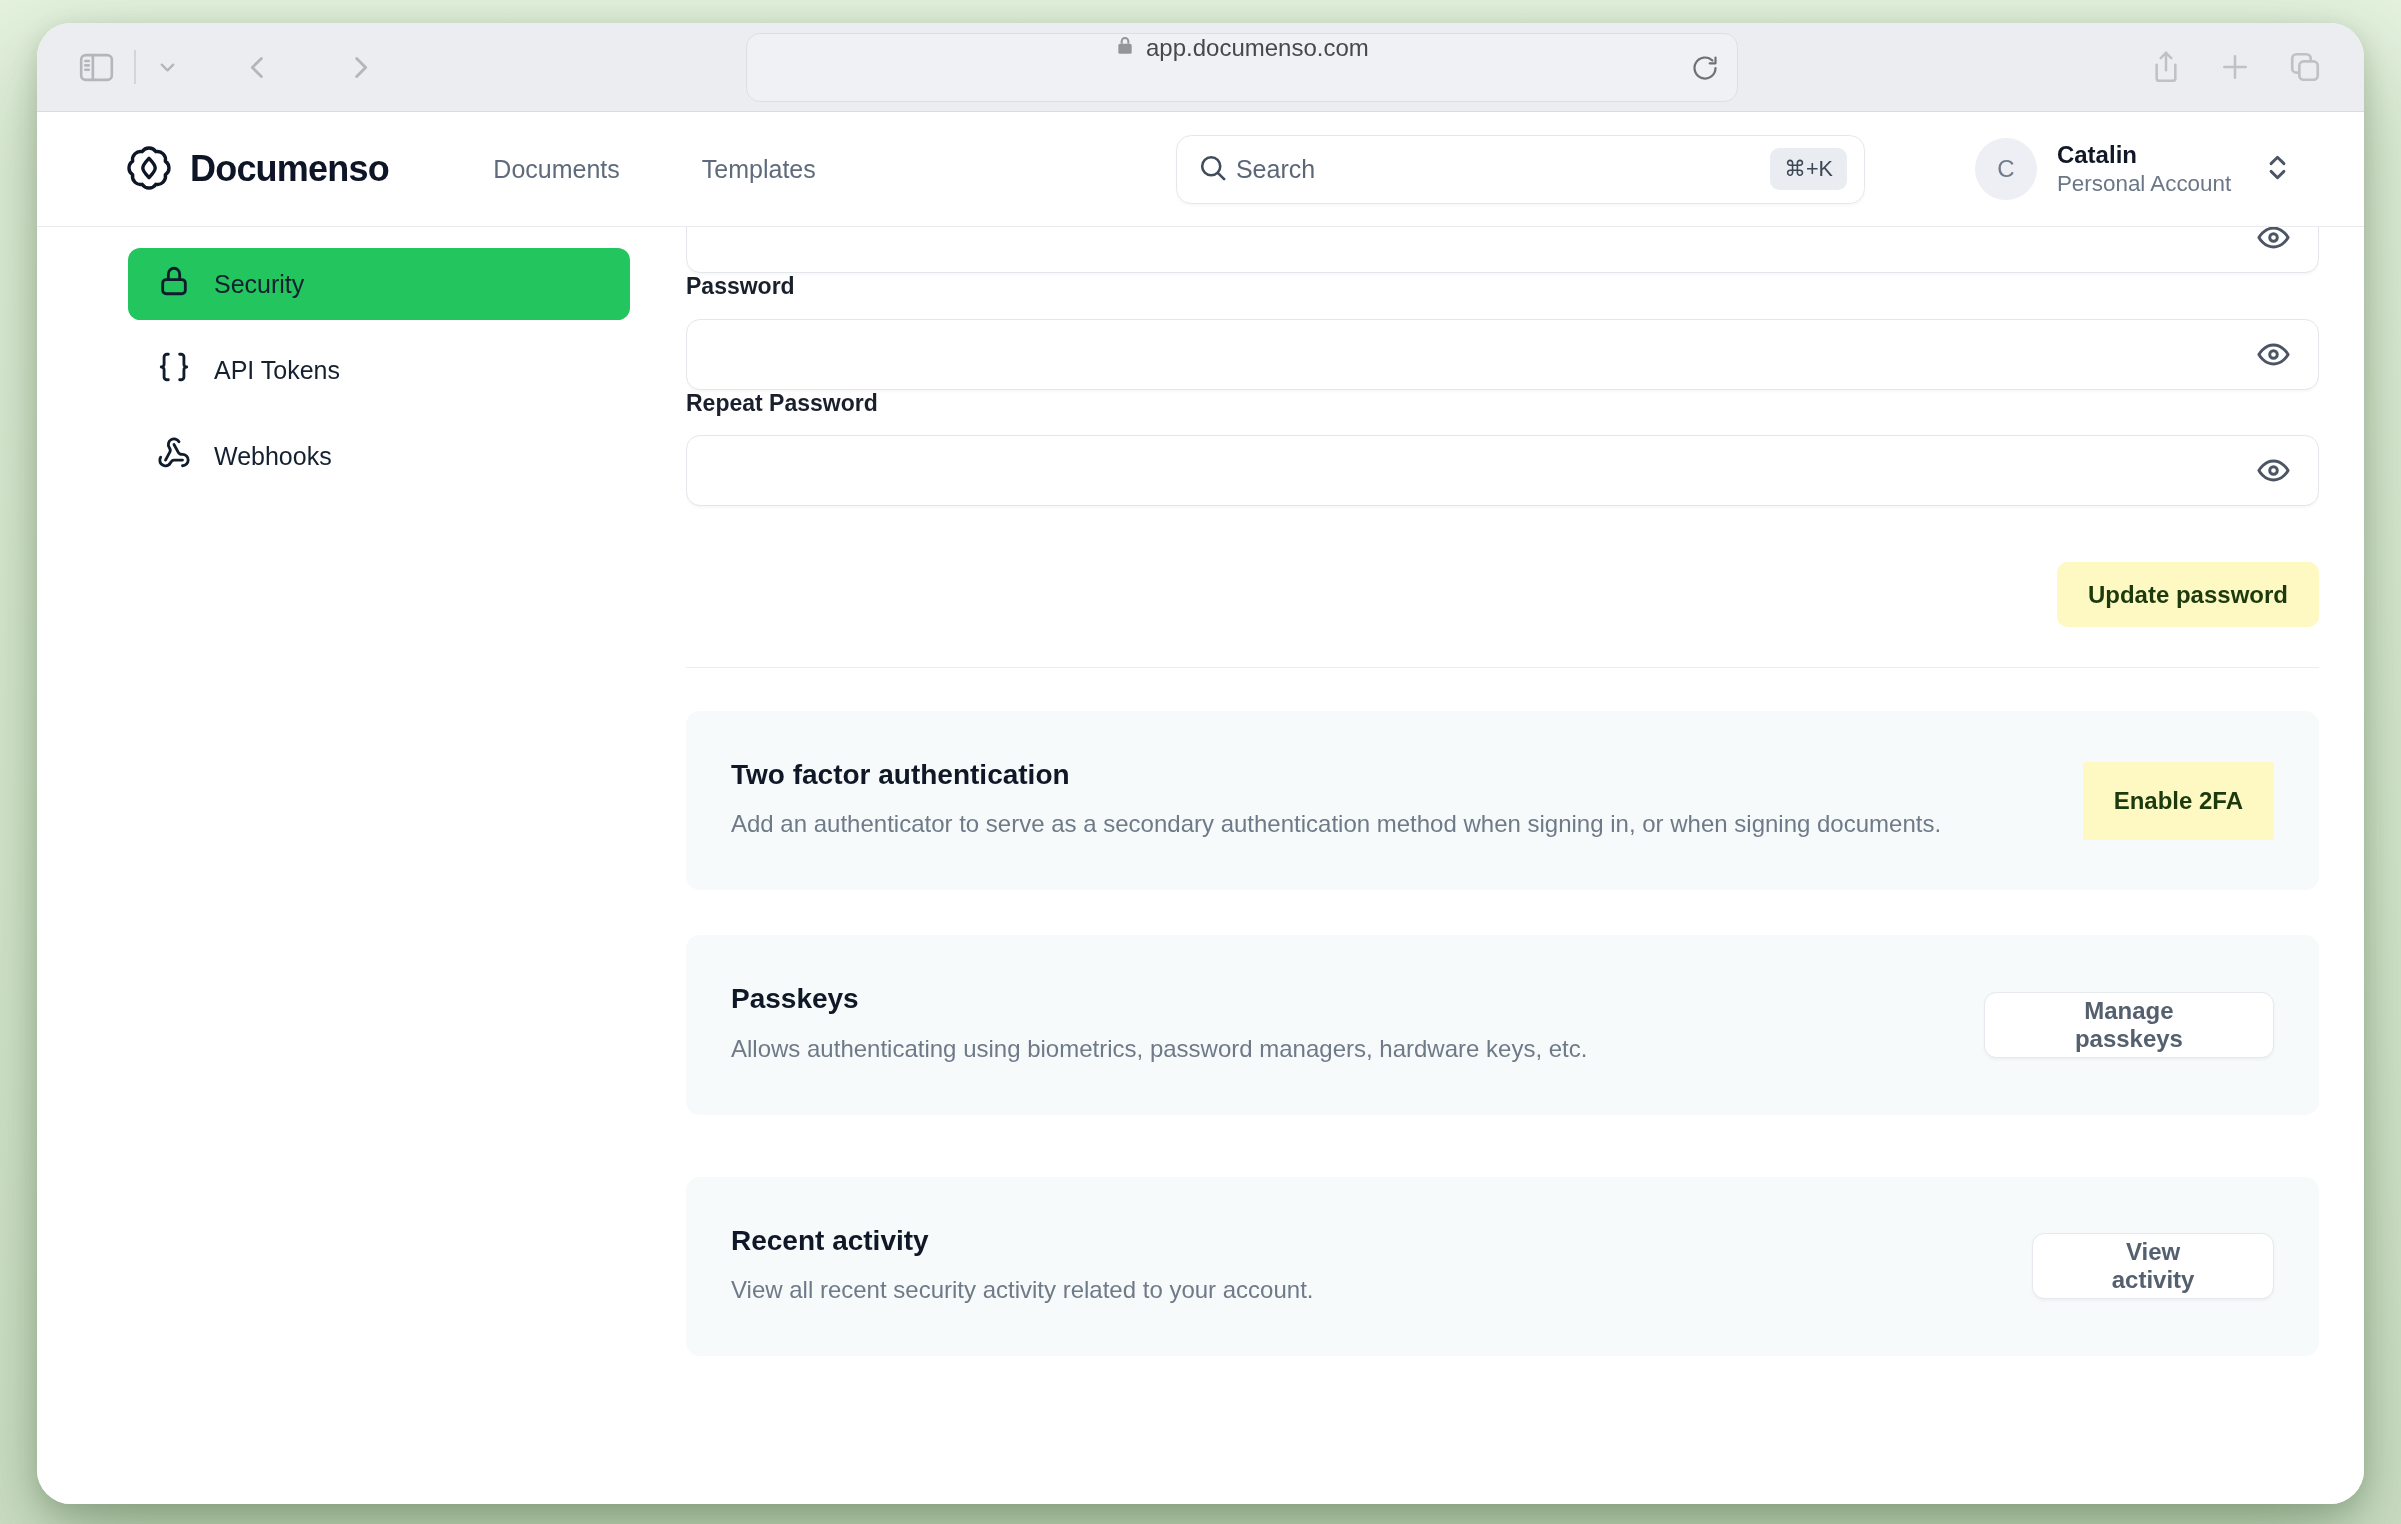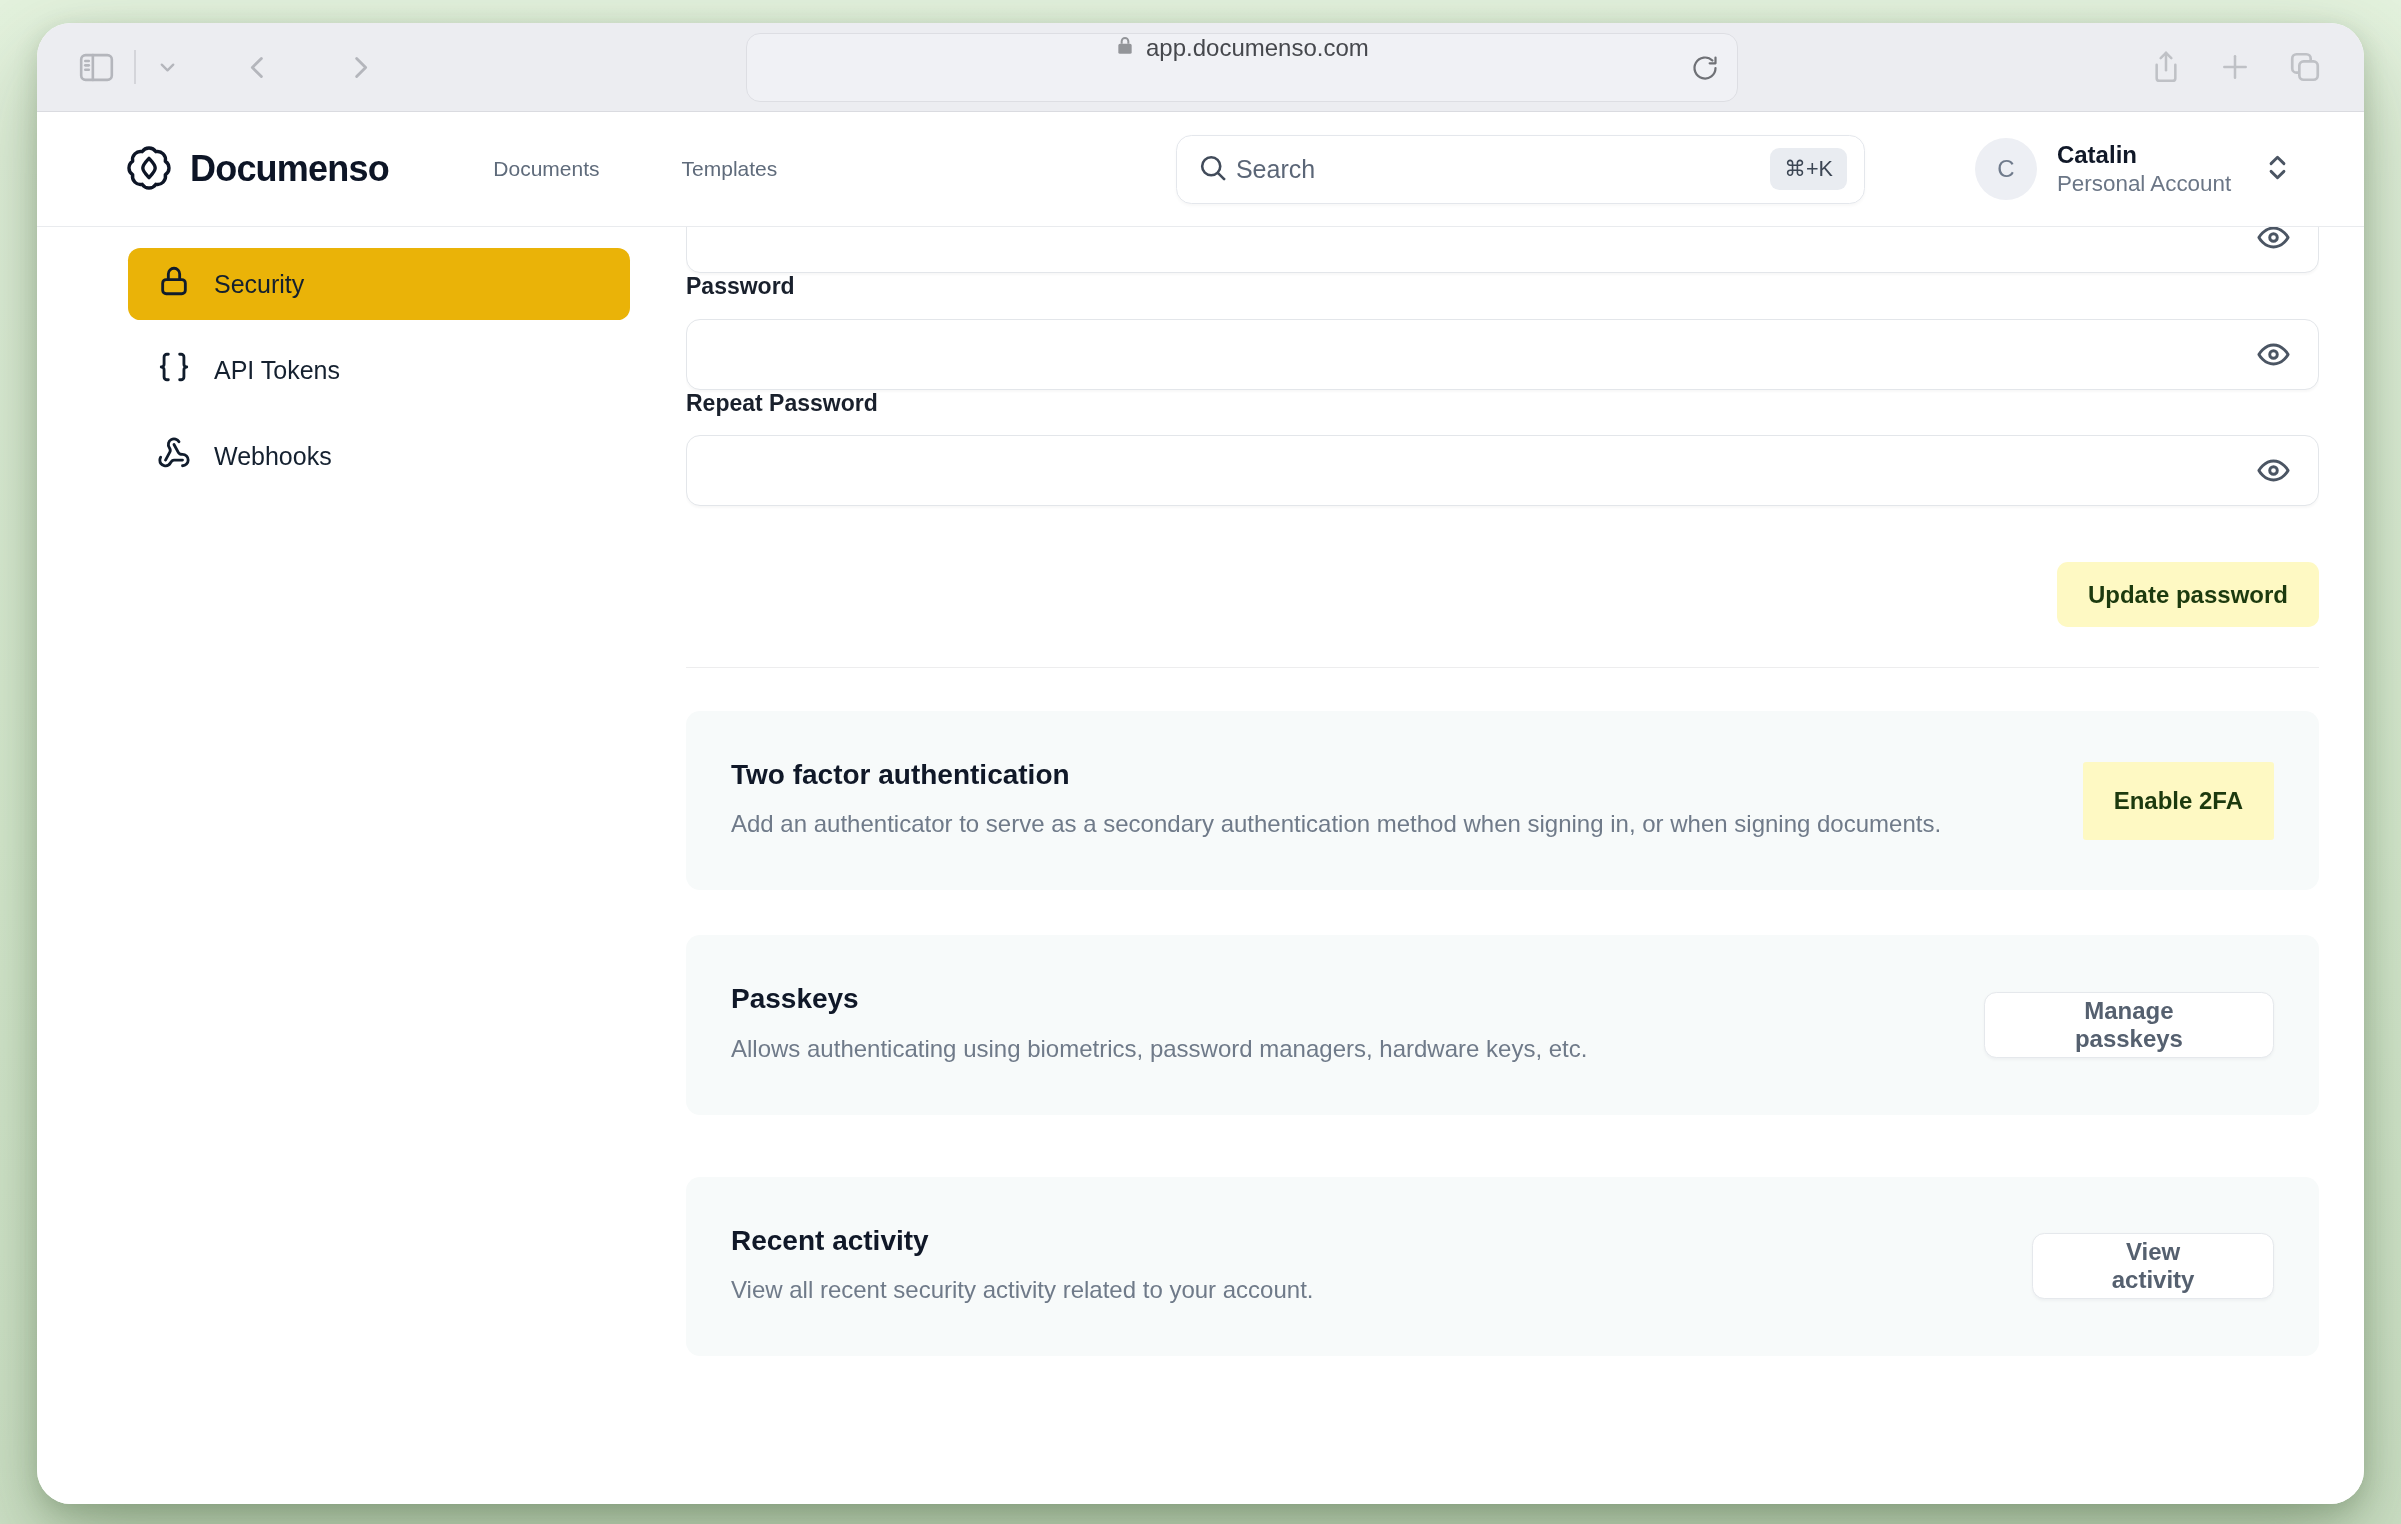--- a/index.html
+++ b/index.html
@@ -39,21 +39,21 @@
   
   .app-header {
     height:115px; flex:0 0 115px; background:#fff;
     border-bottom:0.8px solid #e9ebee;
     display:flex; align-items:center; padding:0 71px 0 88px;
   }
   .brand { display:flex; align-items:center; gap:17px; color:#0d1526; }
   .brand-name { font-size:36px; font-weight:800; letter-spacing:-0.8px; }
   .topnav { display:flex; align-items:center; gap:45px; margin-left:86px; }
   .topnav a {
-    font-size:21px; color:#5f6b7b; text-decoration:none; font-weight:500;
+    font-size:25px; color:#5f6b7b; text-decoration:none; font-weight:500;
     padding:12.3px 18.5px; border-radius:10.8px;
   }
   .searchbar {
     margin-left:auto; width:689px; height:69px; background:#fff;
     border:1.5px solid #e4e7ec; border-radius:15.4px;
     display:flex; align-items:center; padding:0 17px 0 20px; gap:8px;
     box-shadow:0 1.5px 3.1px rgba(16,24,40,.03);
   }
   .searchbar input {
     flex:1; border:none; outline:none; font-size:25px; color:#101828;
@@ -75,21 +75,21 @@
   .user-caret { color:#4b5563; margin-left:10.8px; }
 
   
   .app-body { flex:1; display:flex; background:#fff; overflow:hidden; }
   .sidebar { flex:0 0 502px; margin-left:91px; padding-top:21px; }
   .side-item {
     height:72px; border-radius:12.3px; display:flex; align-items:center;
     gap:23px; padding:0 29px; margin-bottom:14px;
     color:#14202f; font-size:25px; font-weight:500; cursor:pointer;
   }
-  .side-item.active { background:#eab308; }
+  .side-item.active { background:#22c55e; }
   .side-item svg { color:#101c2c; }
 
   .main { margin-left:56px; width:1633px; position:relative; overflow:hidden; }
 
   .field-input {
     position:relative; width:100%; height:71px; background:#fff;
     border:1.5px solid #e3e6ea; border-radius:14px;
     box-shadow:0 1.5px 2.3px rgba(16,24,40,.03);
   }
   .field-input input {

